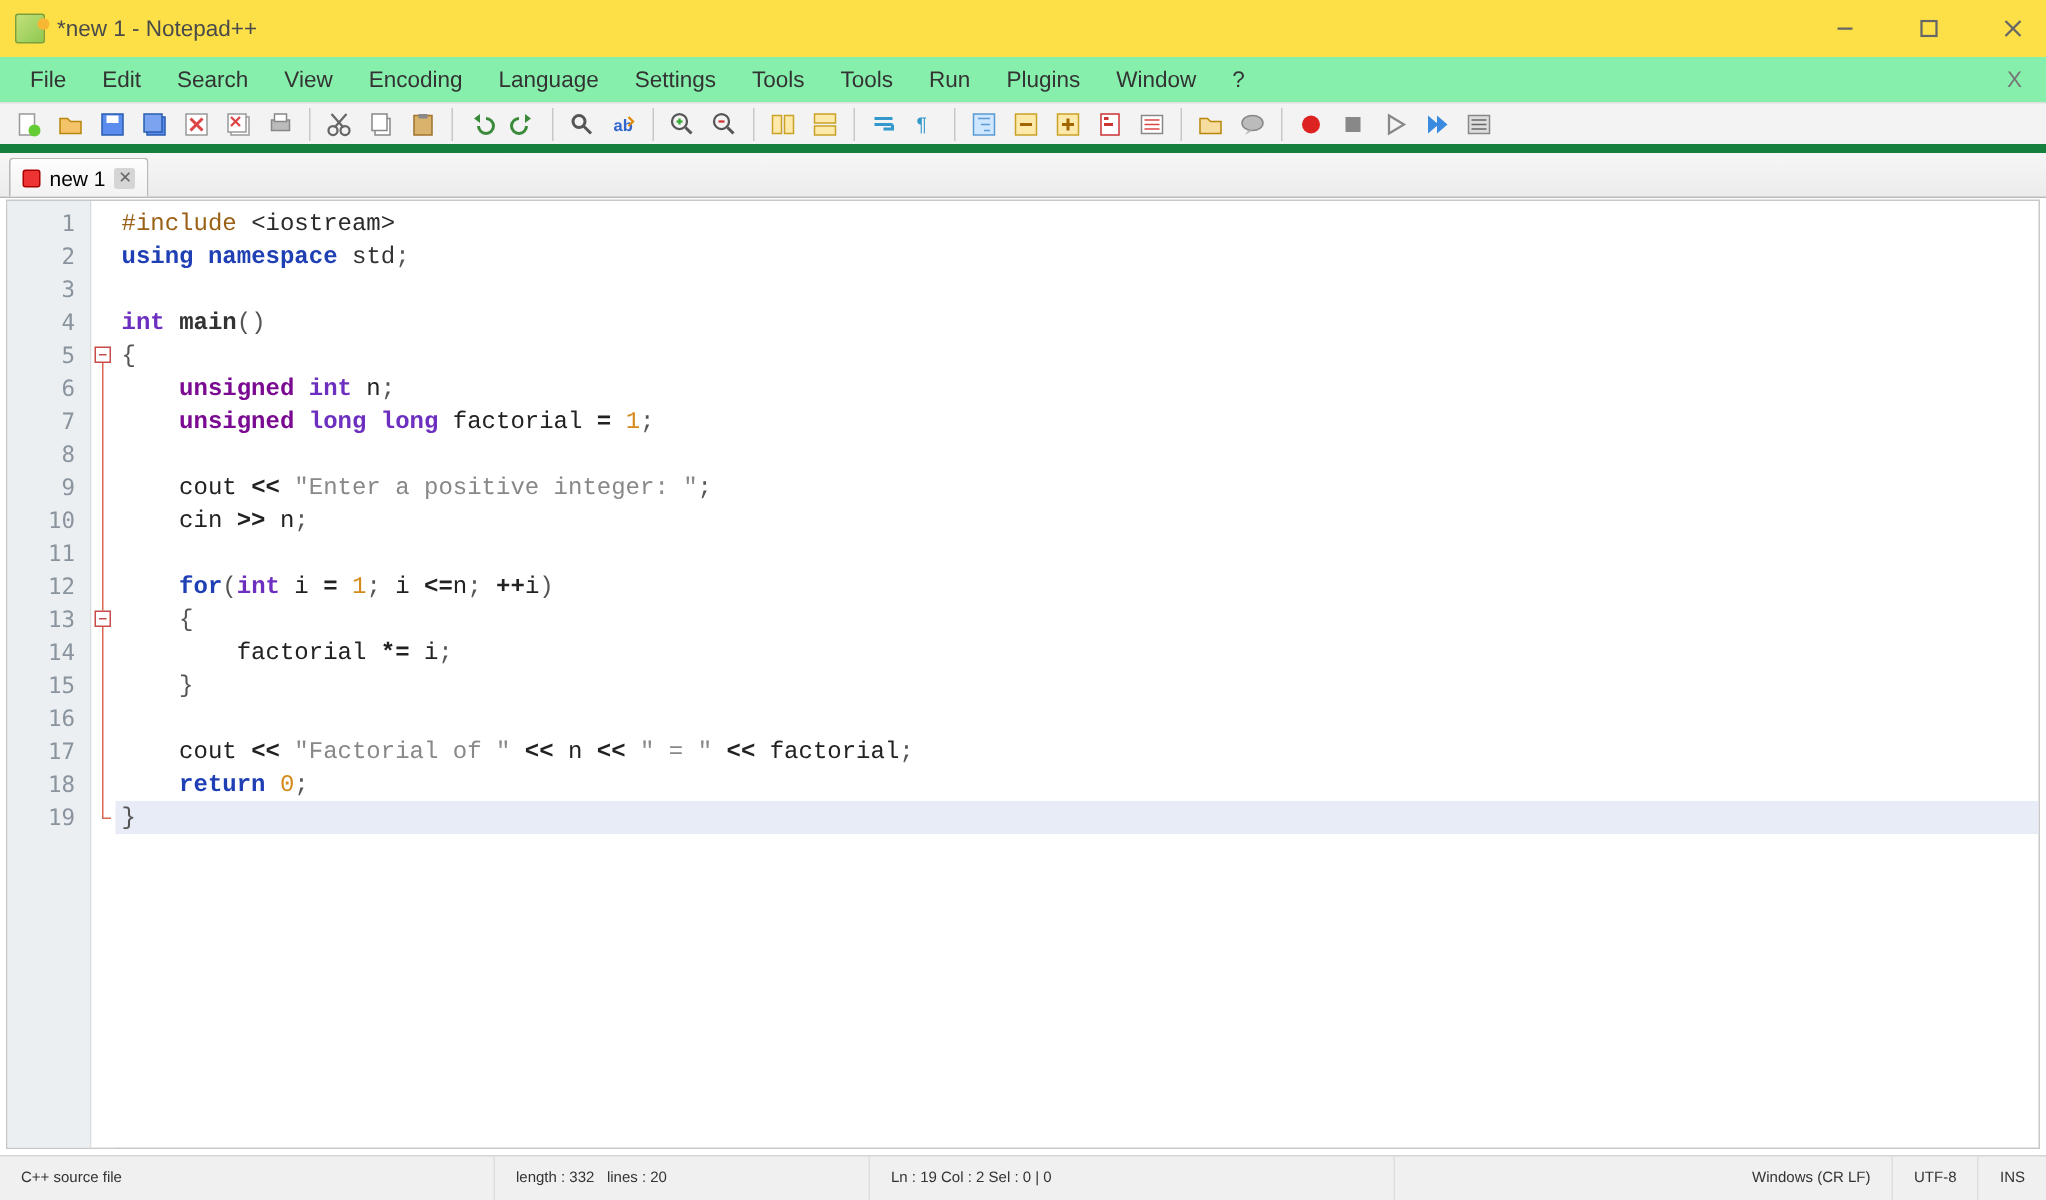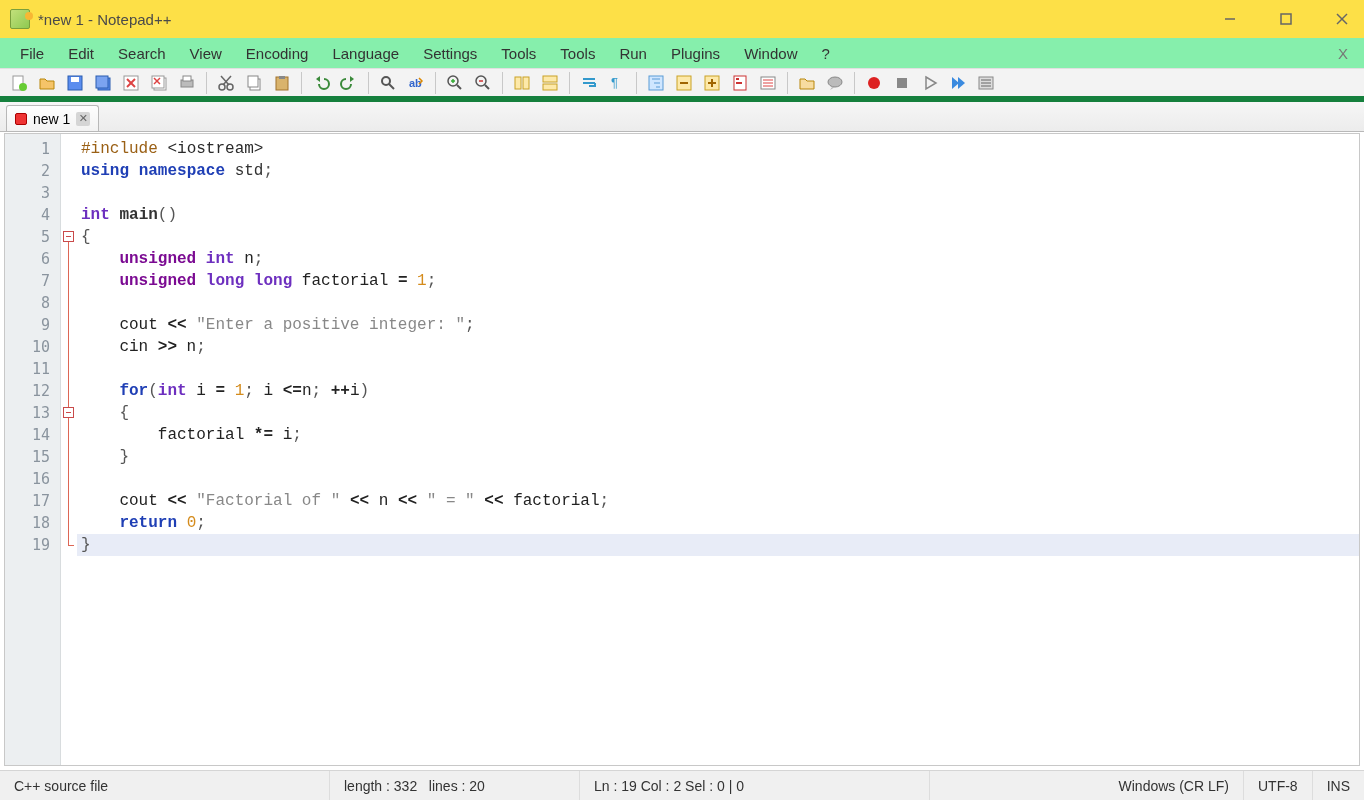--- a/index.html
+++ b/index.html
@@ -38,21 +38,21 @@
 .kw2 { color:#7b0a92; font-weight:bold;margin-top:47px; }
 .typ { color:#6d2fbf; font-weight:bold; }
 .pre { color:#9a6015; }
 .ang { color:#2a2a2a; }
 .ident { color:#333; }
 .str { color:#888; }
 .num { color:#d48b1c; }
 .op { color:#222; font-weight:bold; }
 .fn { color:#333; font-weight:bold; }
 .pun { color:#555; }
-.statusbar { height:30px; background:#f0f0f0; border-top:1px solid #d5d5d5; display:flex; align-items:center; font-size:14px; color:#333; }
+.statusbar { height:30px; background:#f0f0f0; border-top:1px solid #d5d5d5; display:flex; align-items:center; font-size:10px; color:#333; }
 .statusbar .cell { padding:0 14px; border-right:1px solid #ddd; height:100%; display:flex; align-items:center; }
 .statusbar .spacer { flex:1; }
 svg { display:block; }
 </style>
 </head>
 <body>
 
 <div class="titlebar">
   <div class="app-icon"></div>
   <div class="title">*new 1 - Notepad++</div>

